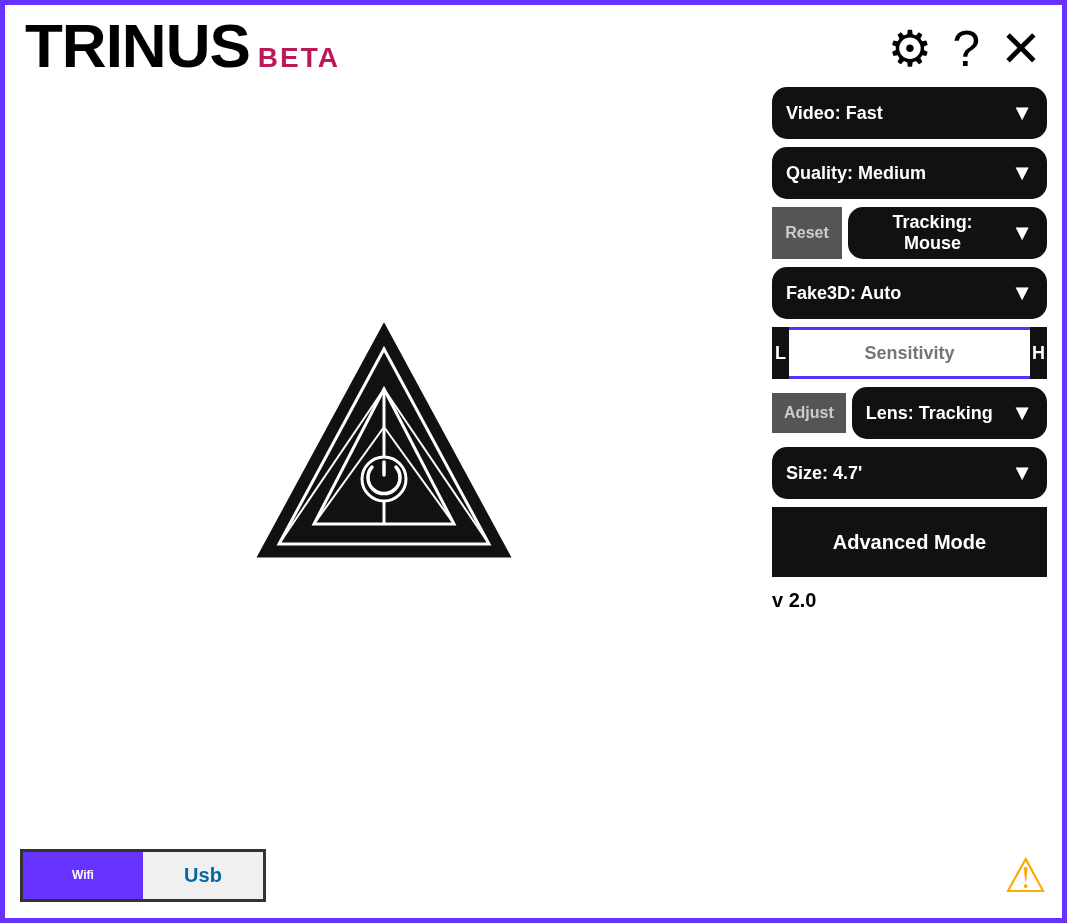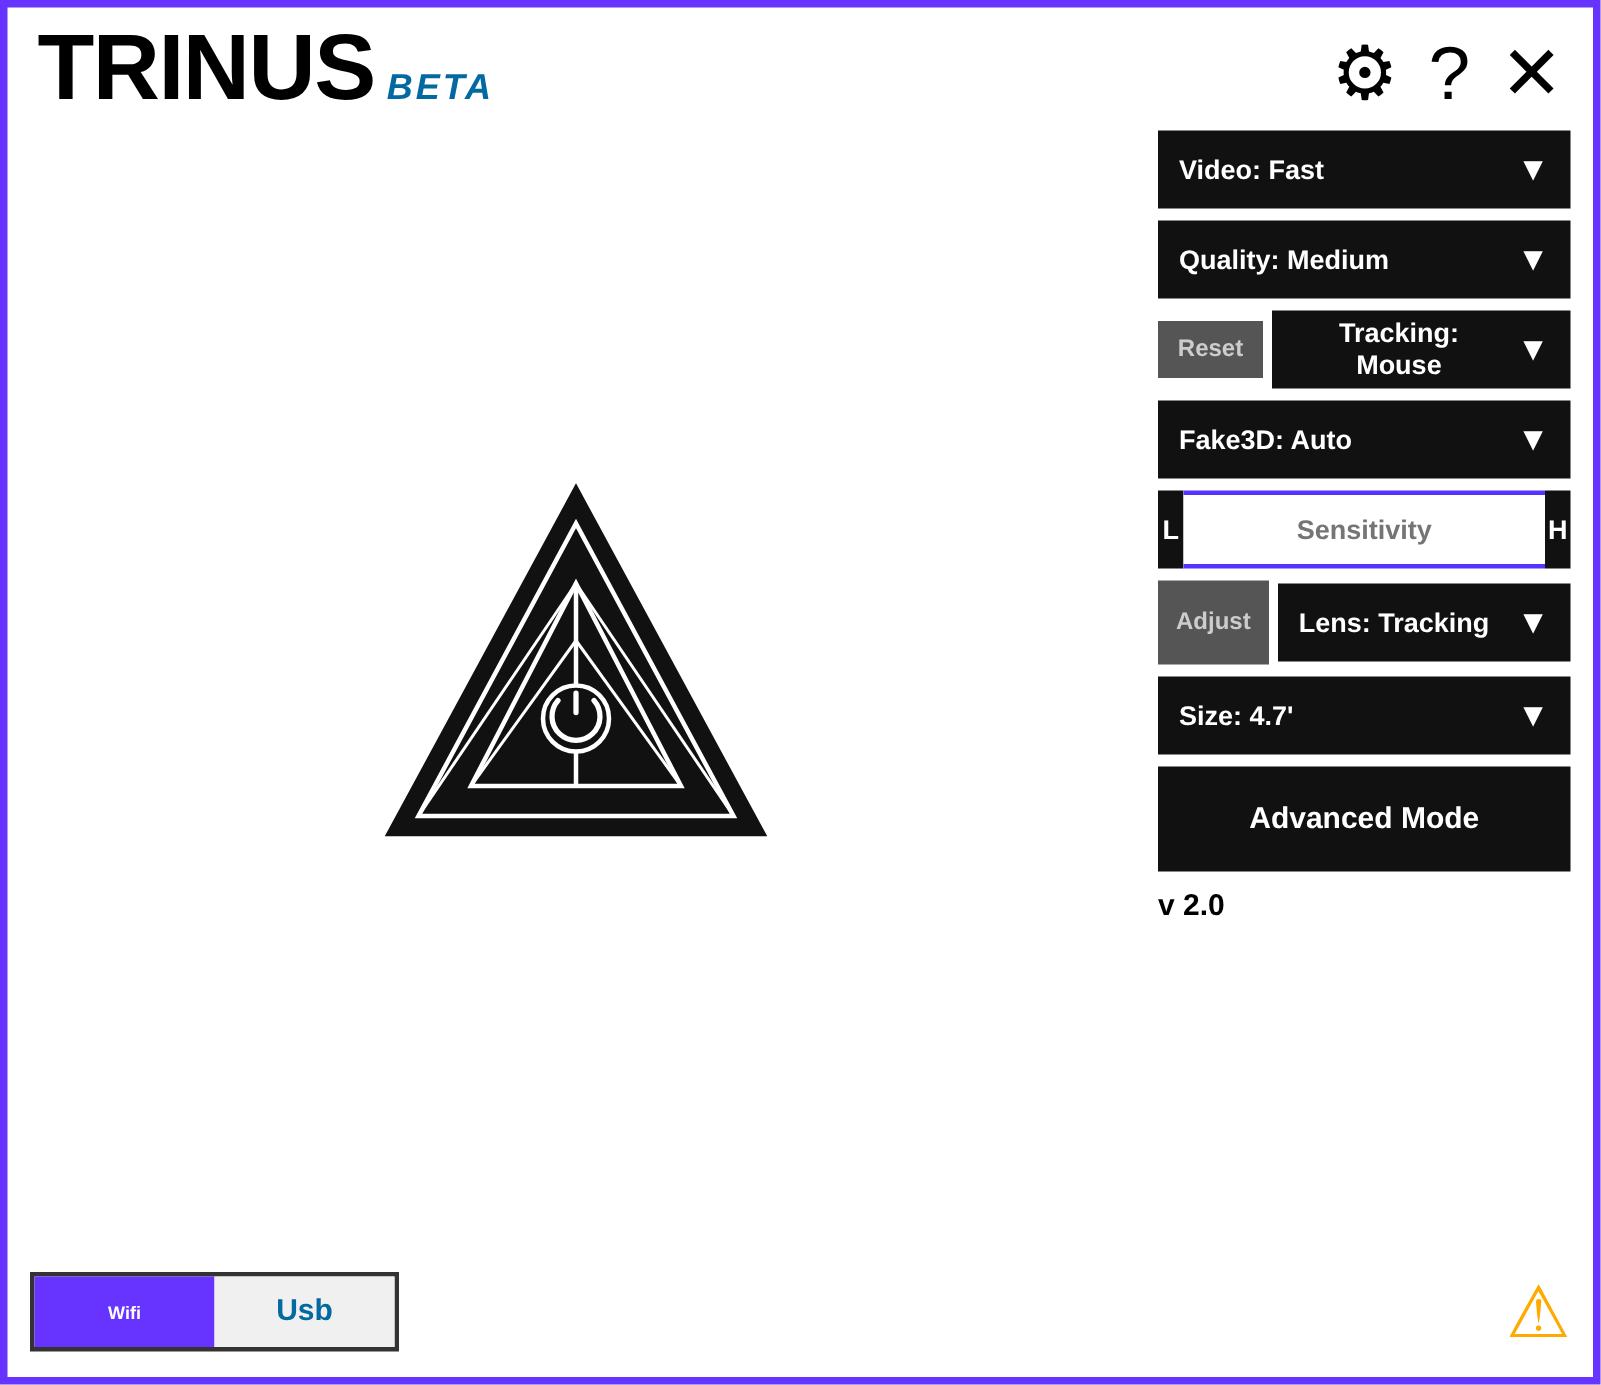--- a/index.html
+++ b/index.html
@@ -27,25 +27,24 @@
     }
     .logo-text {
       font-size: 62px;
       font-weight: 900;
       color: #000;
       letter-spacing: -1px;
       line-height: 1;
       text-align: center;
     }
     .beta-text {
-      font-size: 24px;
-      font-weight: bold;
-      color: #0369a1;
+      font-size: 28px;
+      font-weight: bold;
+      color: #be185d;
       letter-spacing: 2px;
-      font-style: italic;
     }
     .header-icons {
       display: flex;
       align-items: center;
       gap: 20px;
       padding-top: 5px;
     }
     .header-icon {
       font-size: 50px;
       color: #000;
@@ -101,49 +100,50 @@
       font-weight: bold;
       display: flex;
       align-items: center;
       justify-content: space-between;
       padding: 10px 14px;
       height: 52px;
     }
 
     .control-btn-full {
       flex: 1;
+      border-radius: 15px;
     }
 
     .dropdown-arrow {
       font-size: 22px;
       color: #fff;
       margin-left: 8px;
     }
 
     .reset-btn {
       background: #555;
       color: #ccc;
       border: none;
       cursor: pointer;
       font-size: 16px;
       font-weight: bold;
       padding: 10px 12px;
-      height: 38px;
+      height: 52px;
       min-width: 70px;
     }
 
     .adjust-btn {
       background: #555;
       color: #ccc;
       border: none;
       cursor: pointer;
       font-size: 16px;
       font-weight: bold;
       padding: 10px 12px;
-      height: 56px;
+      height: 40px;
       min-width: 70px;
     }
 
     
     .sensitivity-row {
       display: flex;
       align-items: center;
       gap: 0;
       height: 52px;
     }

